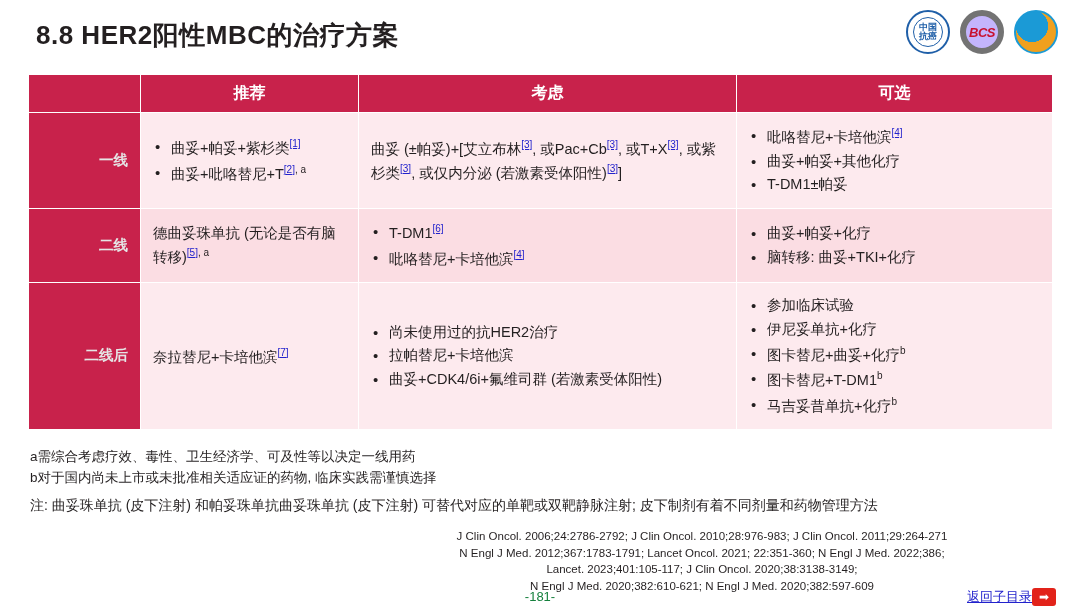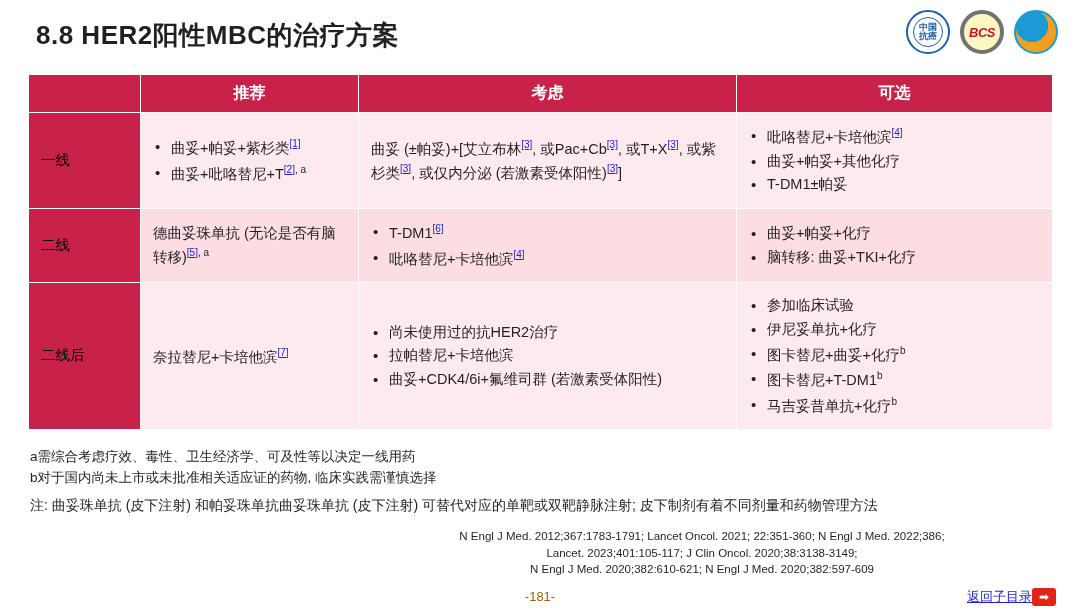--- a/index.html
+++ b/index.html
@@ -61,23 +61,23 @@
     flex-direction: column;
     line-height: 1.05;
   }
   .logo-caca .ring {
     width: 30px; height: 30px; border-radius: 50%;
     border: 1px solid #1f5fa8;
     display: flex; align-items: center; justify-content: center;
     font-size: 9px;
   }
   .logo-bcs {
-    border: 4px solid #737373;
+    border: 6px solid #737373;
     color: #c8102e;
-    background: #fef9c3;
+    background: #c4b5fd;
     font-size: 13px;
     font-style: italic;
     letter-spacing: -0.5px;
   }
   .logo-csobo {
     background: radial-gradient(circle at 40% 35%, #1b9ad6 0%, #1b9ad6 45%, #f0a01e 46%, #f0a01e 100%);
     border: 2px solid #1b9ad6;
     color: #ffffff;
     font-size: 9px;
   }
@@ -107,24 +107,24 @@
   table.main th.corner { background: #c8224b; }
   table.main td {
     border: 1px solid #ffffff;
     vertical-align: middle;
     font-size: 14.5px;
     line-height: 1.5;
     padding: 10px 12px;
   }
   td.rowhead {
     background: #c8224b;
-    color: #000000;
-    font-weight: normal;
+    color: #e5e5e5;
+    font-weight: bold;
     font-size: 16px;
-    text-align: left;
+    text-align: right;
     width: 112px;
     vertical-align: middle;
   }
   td.cell-a { background: #fdeaee; }
   td.cell-b { background: #fbdde3; }
 
   ul.bul {
     margin: 0;
     padding: 0 0 0 16px;
     list-style: none;
@@ -185,21 +185,21 @@
     bottom: 6px;
     font-size: 13px;
     color: #c8224b;
   }
   .pagenum {
     position: absolute;
     left: 50%;
     transform: translateX(-50%);
     bottom: 6px;
     font-size: 13px;
-    color: #a16207;
+    color: #15803d;
   }
   .backlink {
     position: absolute;
     right: 24px;
     bottom: 4px;
     display: flex;
     align-items: center;
     font-size: 13px;
     color: #2222cc;
   }
@@ -313,20 +313,21 @@
 </div>
 
 <div class="footnotes">
   <div>a需综合考虑疗效、毒性、卫生经济学、可及性等以决定一线用药</div>
   <div>b对于国内尚未上市或未批准相关适应证的药物, 临床实践需谨慎选择</div>
 </div>
 
 <div class="note">注: 曲妥珠单抗 (皮下注射) 和帕妥珠单抗曲妥珠单抗 (皮下注射) 可替代对应的单靶或双靶静脉注射; 皮下制剂有着不同剂量和药物管理方法</div>
 
 <div class="refs">
+  <div>J Clin Oncol. 2006;24:2786-2792; J Clin Oncol. 2010;28:976-983; J Clin Oncol. 2011;29:264-271</div>
   <div>N Engl J Med. 2012;367:1783-1791; Lancet Oncol. 2021; 22:351-360; N Engl J Med. 2022;386;</div>
   <div>Lancet. 2023;401:105-117; J Clin Oncol. 2020;38:3138-3149;</div>
   <div>N Engl J Med. 2020;382:610-621; N Engl J Med. 2020;382:597-609</div>
 </div>
 
 <div class="bottombar">
   <div class="pagenum">-181-</div>
   <div class="backlink">
     <span class="lbl">返回子目录</span>
     <span class="arrow-box">➡</span>

